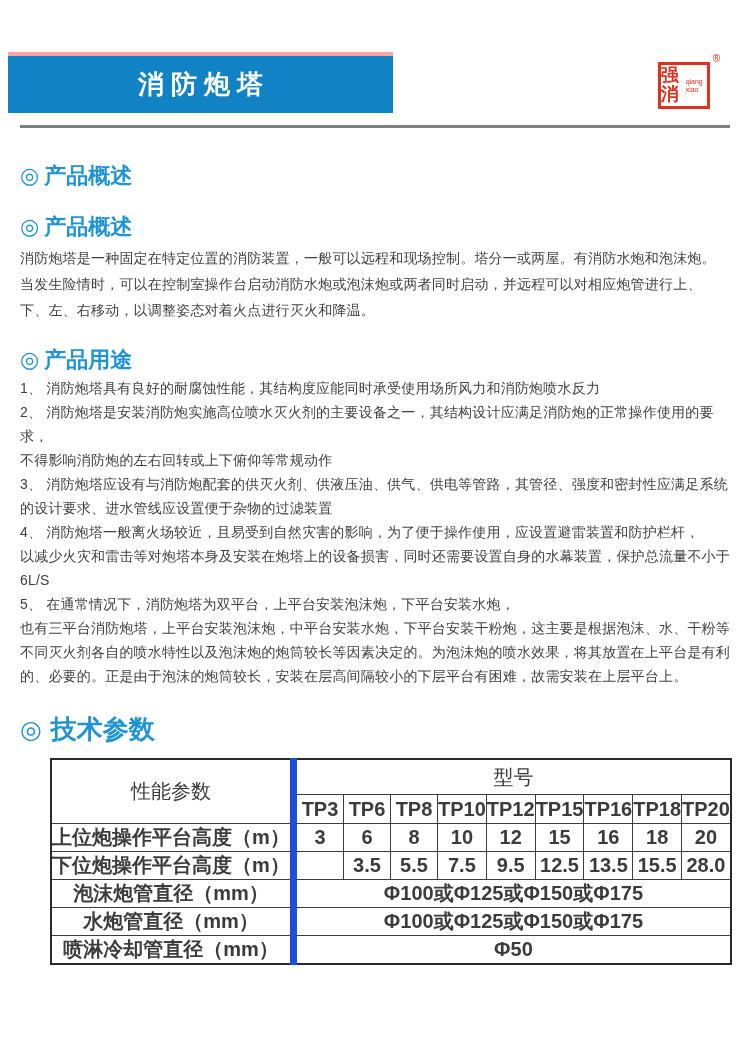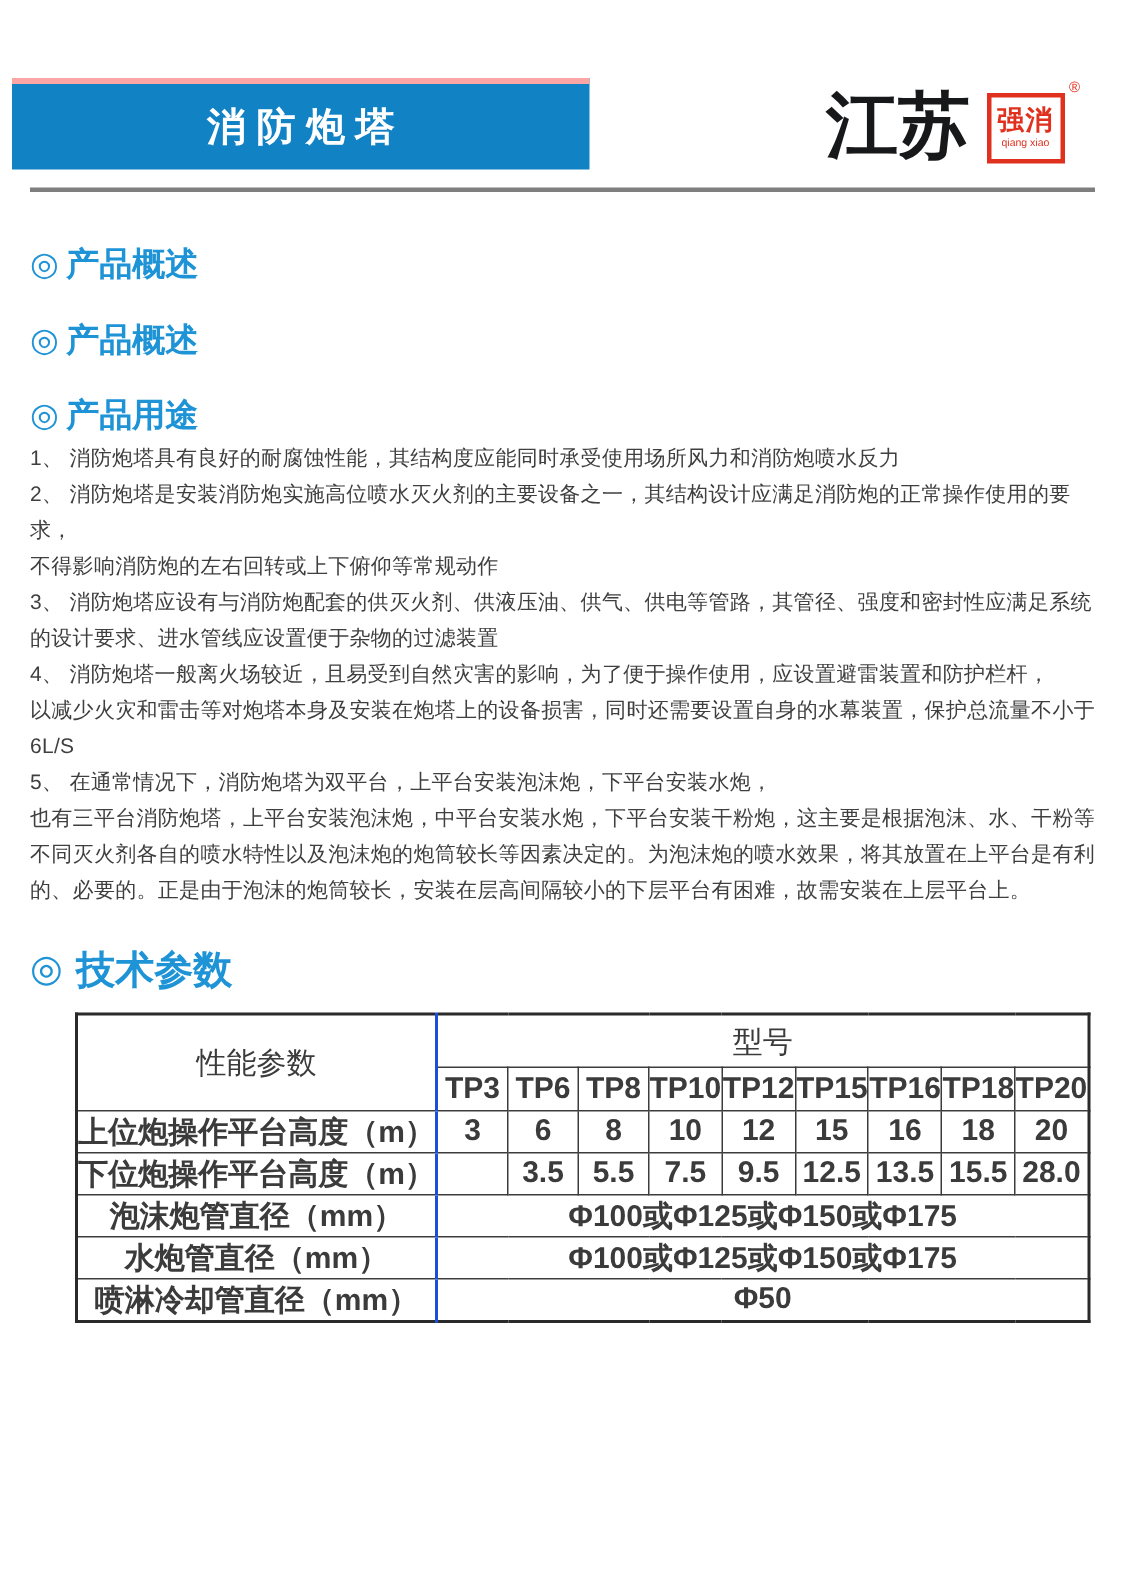--- a/index.html
+++ b/index.html
@@ -20,21 +20,21 @@
     color:#ffffff; font-size:26px; font-weight:bold;
     letter-spacing:7px; text-indent:7px;
   }
   .brand {
     position:absolute; top:56px; right:22px; height:58px;
     display:flex; align-items:center;
   }
   .brand-cn { font-size:48px; font-weight:900; color:#17181a; line-height:58px; }
   .logo-box {
     width:46px; height:41px; border:3px solid #e0301e;
-    margin:0 2px 0 11px; display:flex; flex-direction:column;
+    margin:0 2px 0 11px; display:flex; flex-direction:row;
     align-items:center; justify-content:center; background:#fff;
   }
   .logo-cn { color:#e0301e; font-size:18px; font-weight:bold; line-height:19px; letter-spacing:1px; }
   .logo-py { color:#e0301e; font-size:7px; line-height:8px; margin-top:2px; }
   .reg-mark { color:#e0301e; font-size:10px; align-self:flex-start; margin:-3px 8px 0 1px; }
 
   .rule { position:absolute; top:125px; left:20px; width:710px; height:3px; background:#7e7e7e; }
 
   
   .main { position:absolute; top:128px; left:20px; width:714px; }
@@ -60,57 +60,59 @@
 
   
   .spec-table {
     margin:14px 0 0 30px; border-collapse:collapse;
     border:2px solid #2a2a2a; table-layout:fixed;
   }
   .spec-table td {
     border:1px solid #3c3c3c; text-align:center; vertical-align:middle;
     color:#3b3b3b; font-size:20px; padding:0; overflow:hidden;
   }
-  .spec-table .param-cell { width:238px; border-right:2px solid #1d4ed8; }
+  .spec-table .param-cell { width:238px; border-right:7px solid #1d4ed8; }
   .spec-table .model-col { width:46px;font-weight:bold; }
   .row-models td { height:34px; }
   .row-tp td { height:28px; }
   .row-data td { height:26px;font-weight:bold; }
 </style>
 </head>
 <body>
 
 <div class="page">
 
   <div class="banner">
     <span class="banner-text">消防炮塔</span>
   </div>
 
   <div class="brand">
-    <span class="brand-cn">江苏</span>
     <span class="logo-box">
       <span class="logo-cn">强消</span>
       <span class="logo-py">qiang xiao</span>
     </span>
     <span class="reg-mark">®</span>
   </div>
 
   <div class="rule"></div>
 
   <div class="main">
 
     <div class="sec-head mt-h1">
       <span class="sec-bullet">◎</span>
       <span>产品概述</span>
     </div>
 
     <div class="sec-head mt-h2">
       <span class="sec-bullet">◎</span>
       <span>产品概述</span>
     </div>
+    <div class="sec-body" style="margin-top:5px">消防炮塔是一种固定在特定位置的消防装置，一般可以远程和现场控制。塔分一或两屋。有消防水炮和泡沫炮。
+当发生险情时，可以在控制室操作台启动消防水炮或泡沫炮或两者同时启动，并远程可以对相应炮管进行上、
+下、左、右移动，以调整姿态对着火点进行灭火和降温。</div>
 
     <div class="sec-head mt-h3">
       <span class="sec-bullet">◎</span>
       <span>产品用途</span>
     </div>
     <div class="sec-body tight">1、 消防炮塔具有良好的耐腐蚀性能，其结构度应能同时承受使用场所风力和消防炮喷水反力
 2、 消防炮塔是安装消防炮实施高位喷水灭火剂的主要设备之一，其结构设计应满足消防炮的正常操作使用的要求，
 不得影响消防炮的左右回转或上下俯仰等常规动作
 3、 消防炮塔应设有与消防炮配套的供灭火剂、供液压油、供气、供电等管路，其管径、强度和密封性应满足系统
 的设计要求、进水管线应设置便于杂物的过滤装置

